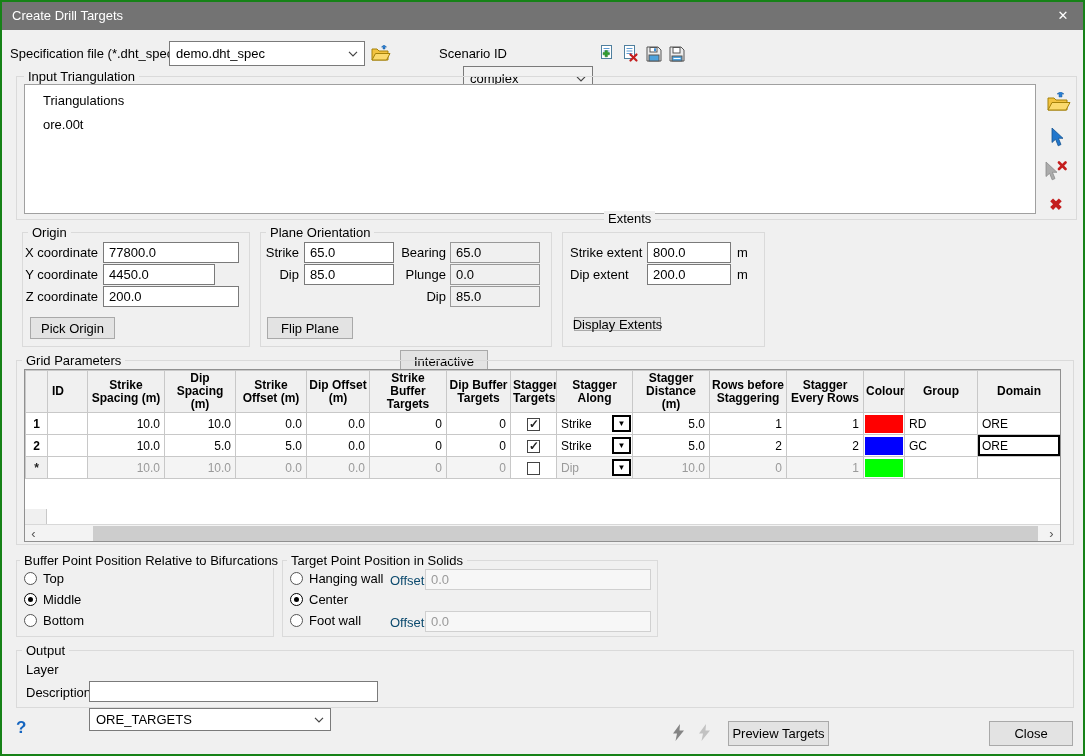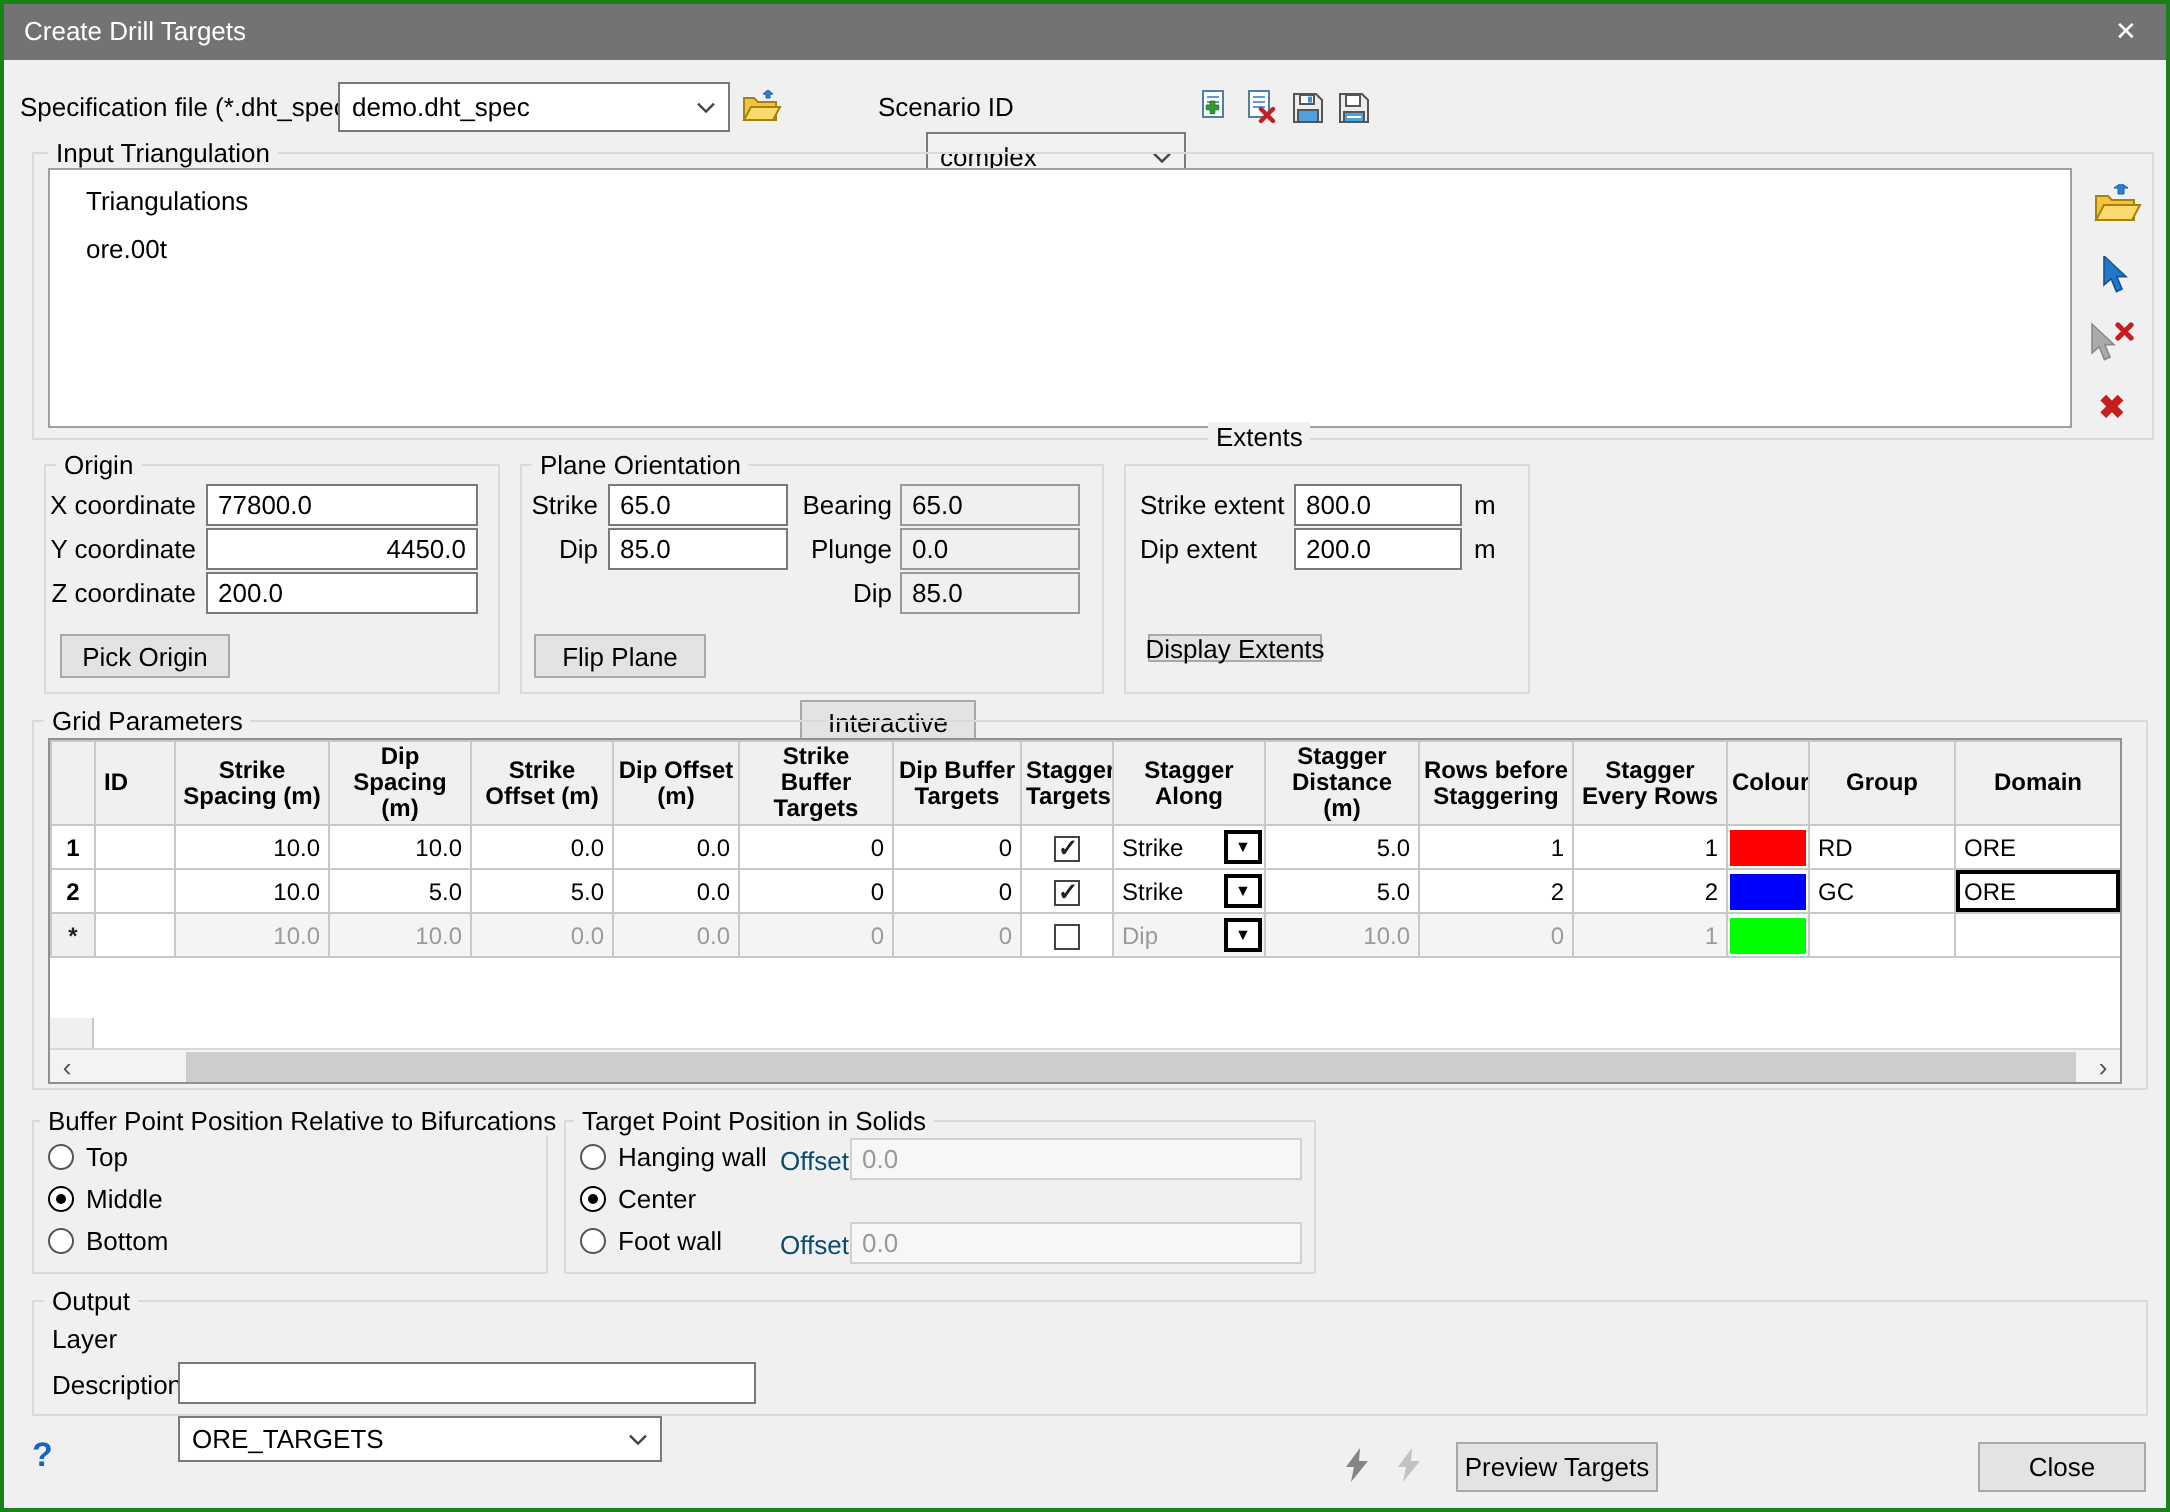--- a/index.html
+++ b/index.html
@@ -189,21 +189,21 @@
   </div>
   <div class="abs icon-btn" style="left:1044px;top:192px;width:20px;height:20px;font-size:16px;font-weight:bold;color:#c41e1e;">
     <span>✖</span>
   </div>
 
   <div class="abs group" style="left:20px;top:230px;width:228px;height:115px;"></div>
   <span class="group-label" style="left:26px;top:223px;">Origin</span>
   <span class="abs lbl" style="left:22px;top:243px;width:74px;text-align:right;">X coordinate</span>
   <input class="abs input" style="left: 101px; top: 240px; width: 136px; height: 21px;" value="77800.0">
   <span class="abs lbl" style="left:22px;top:265px;width:74px;text-align:right;">Y coordinate</span>
-  <input class="abs input" style="left: 101px; top: 262px; width: 136px; height: 21px; text-align: right;" value="4450.0">
+  <input class="abs input" style="left: 101px; top: 262px; width: 112px; height: 21px;" value="4450.0">
   <span class="abs lbl" style="left:22px;top:287px;width:74px;text-align:right;">Z coordinate</span>
   <input class="abs input" style="left: 101px; top: 284px; width: 136px; height: 21px;" value="200.0">
   <div class="abs btn" style="left:28px;top:315px;width:85px;height:22px;">Pick Origin</div>
 
   <div class="abs group" style="left:258px;top:230px;width:292px;height:115px;"></div>
   <span class="group-label" style="left:264px;top:223px;">Plane Orientation</span>
   <span class="abs lbl" style="left:260px;top:243px;width:37px;text-align:right;">Strike</span>
   <input class="abs input" style="left: 302px; top: 240px; width: 90px; height: 21px;" value="65.0">
   <span class="abs lbl" style="left:260px;top:265px;width:37px;text-align:right;">Dip</span>
   <input class="abs input" style="left: 302px; top: 262px; width: 90px; height: 21px;" value="85.0">

